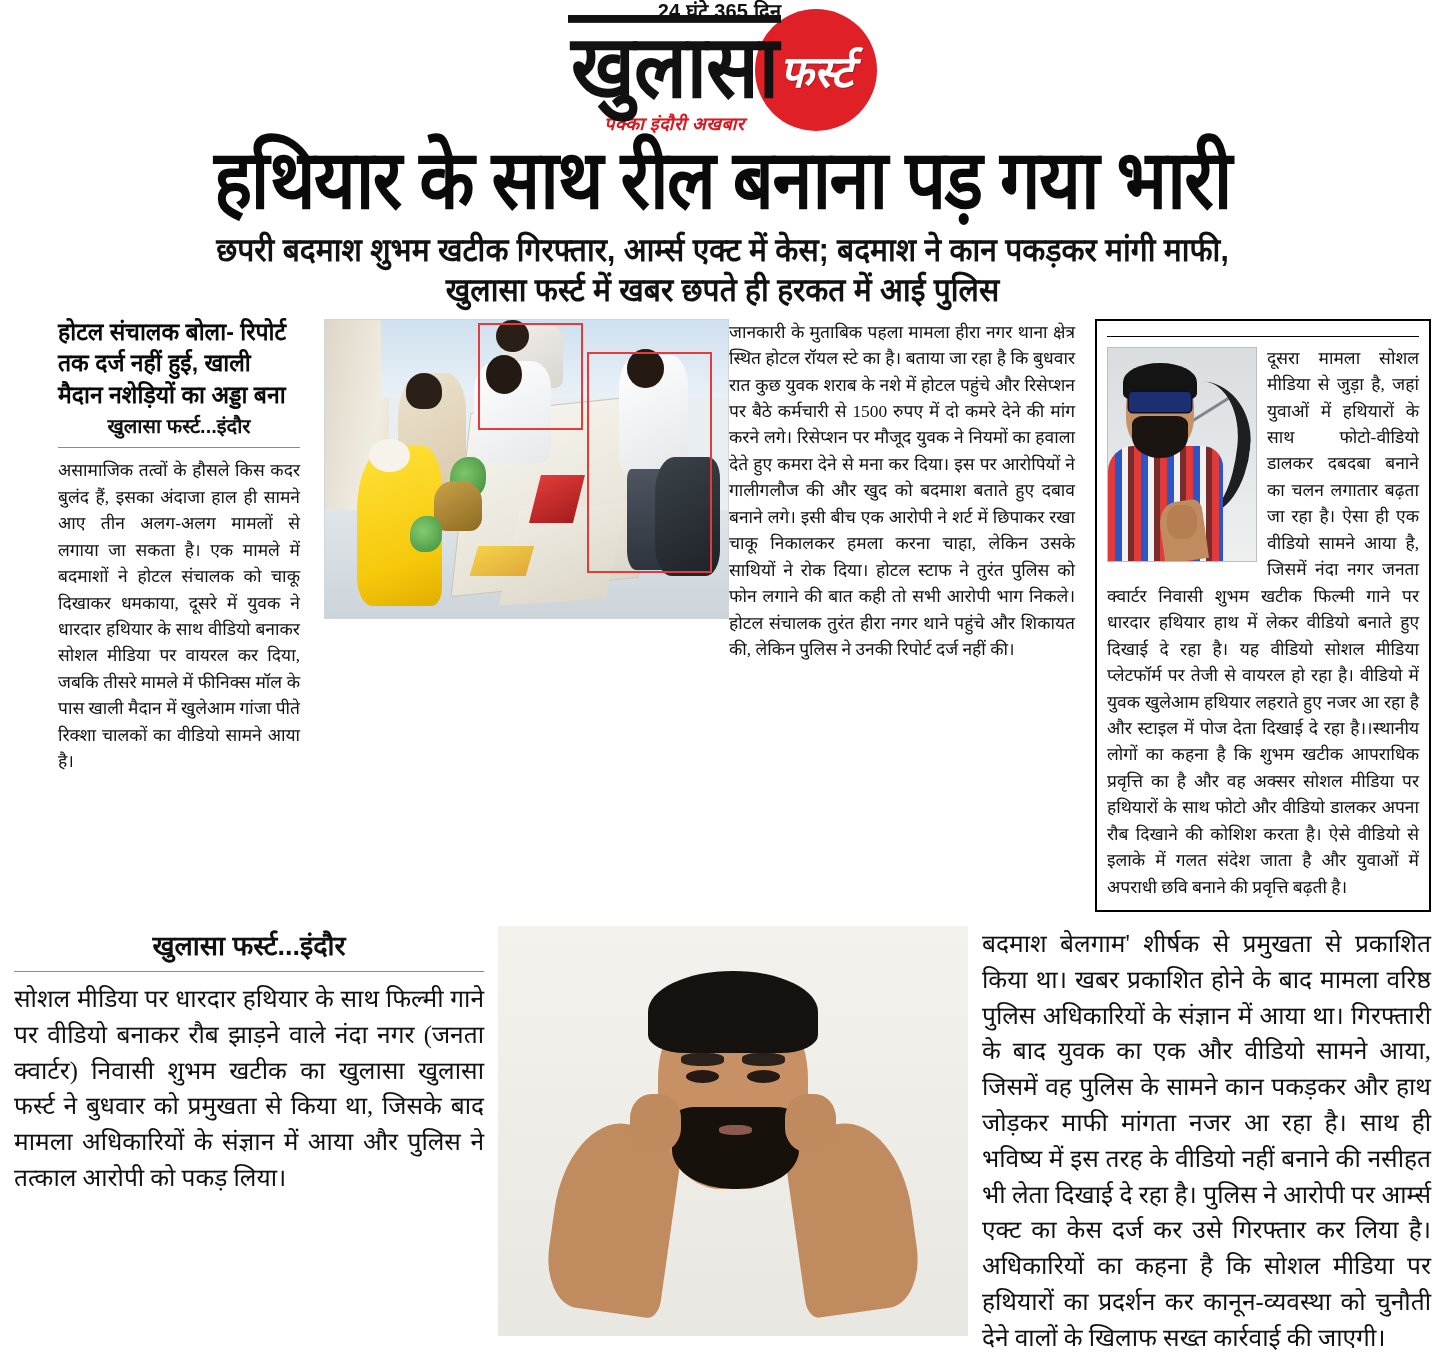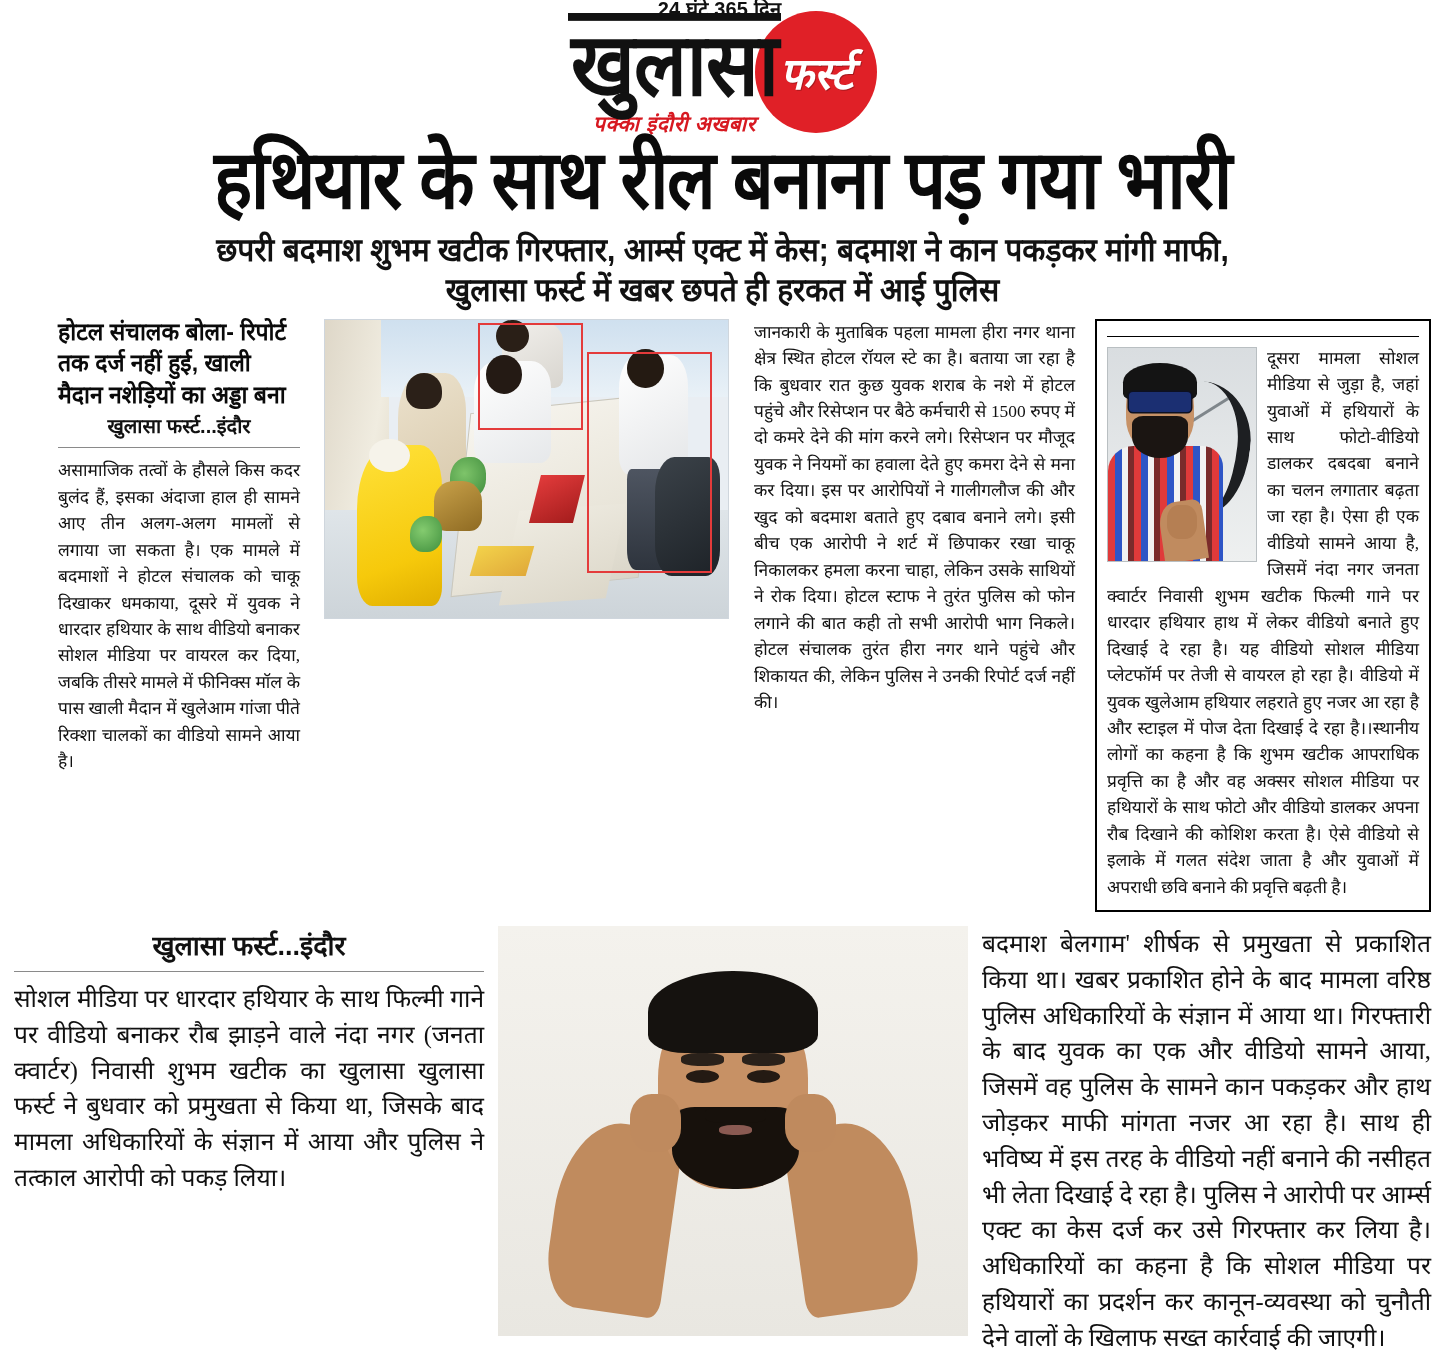--- a/index.html
+++ b/index.html
@@ -24,21 +24,21 @@
   }
   .mast-title {
     font-family: "Liberation Sans", sans-serif;
     font-weight: 900; font-size: 78px; line-height: .95;
     color: #111; letter-spacing: -1px;
     border-top: 7px solid #111; padding-top: 2px;
     transform: scaleY(1.12);
   }
   .mast-tag {
     font-family: "Liberation Sans", sans-serif;
-    font-weight: 800; font-style: italic; font-size: 21px;
+    font-weight: 800; font-style: italic; font-size: 18px;
     color: #d71921; margin-top: 8px; letter-spacing:.5px;
   }
   .mast-badge {
     width: 122px; height: 122px; border-radius: 50%;
     background: #e02027; color:#fff;
     display:flex; align-items:center; justify-content:center;
     font-family:"Liberation Sans", sans-serif; font-weight:900; font-size:44px;
     font-style: italic; margin-left: -26px; margin-bottom: 4px;
     text-shadow: 1px 1px 0 rgba(0,0,0,.25);
   }
@@ -347,21 +347,21 @@
   <div class="mid">
 
     <div class="col-left">
       <div class="lede-head">होटल संचालक बोला- रिपोर्ट तक दर्ज नहीं हुई, खाली मैदान नशेड़ियों का अड्डा बना</div>
       <div class="byline">खुलासा फर्स्ट...इंदौर</div>
       <hr class="rule">
       <div class="body-text">असामाजिक तत्वों के हौसले किस कदर बुलंद हैं, इसका अंदाजा हाल ही सामने आए तीन अलग-अलग मामलों से लगाया जा सकता है। एक मामले में बदमाशों ने होटल संचालक को चाकू दिखाकर धमकाया, दूसरे में युवक ने धारदार हथियार के साथ वीडियो बनाकर सोशल मीडिया पर वायरल कर दिया, जबकि तीसरे मामले में फीनिक्स मॉल के पास खाली मैदान में खुलेआम गांजा पीते रिक्शा चालकों का वीडियो सामने आया है।</div>
     </div>
 
     <div class="col-mid">
-      <div style="display:flex; gap:25px; align-items:flex-start;">
+      <div style="display:flex; gap:0; align-items:flex-start;">
         <div style="width:405px;">
           <div class="cctv">
             <div class="wallL"></div>
               <div class="wallTop"></div>
               <div class="floor"></div>
             <div class="counter"></div>
               <div class="counter2"></div>
             <div class="p-tan"></div>
               <div class="head-tan"></div>
             <div class="p-yellow"></div>

